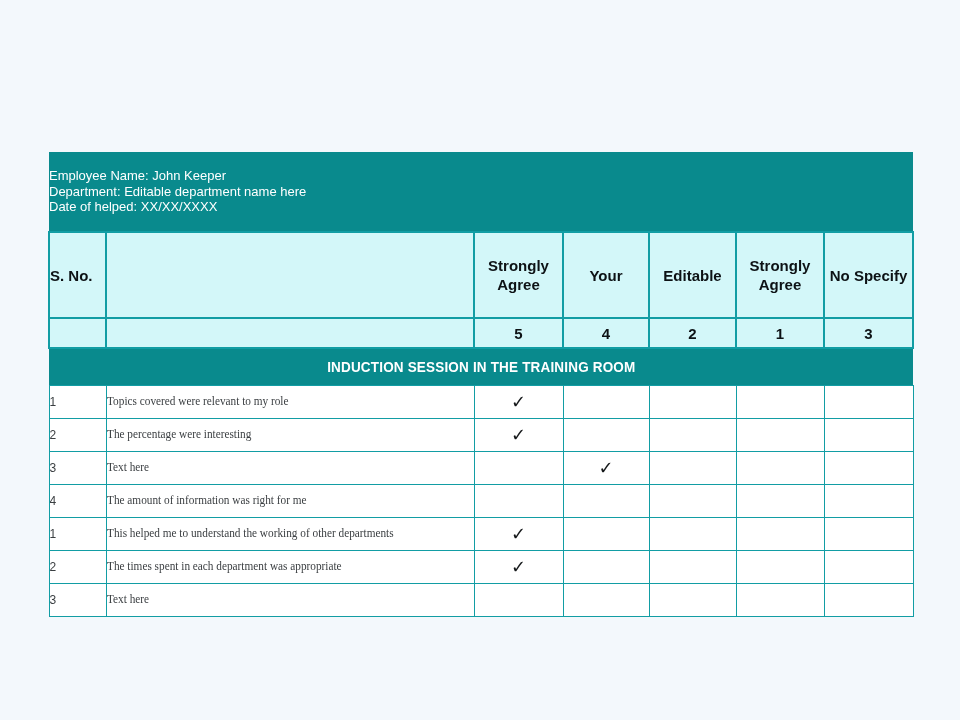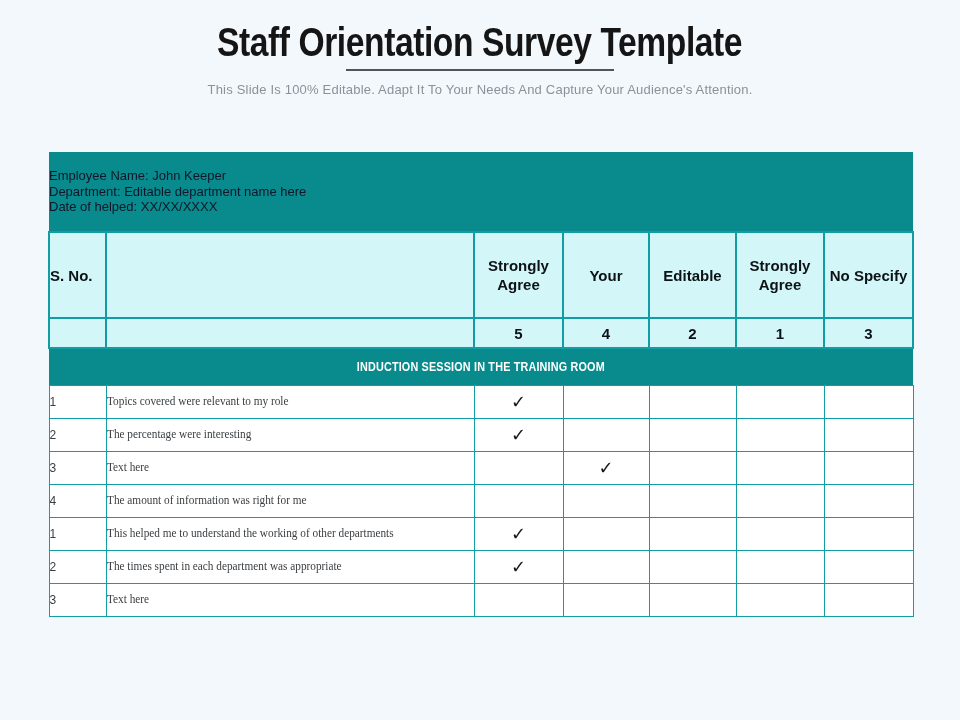--- a/index.html
+++ b/index.html
@@ -17,47 +17,42 @@
   .slide-header{position:absolute;top:0;left:0;right:0;text-align:center;}
   .slide-title{margin:20px 0 0;font-size:40px;font-weight:700;color:#151515;letter-spacing:-0.5px;line-height:44px;}
   .t-cond{display:inline-block;transform:scaleX(0.84);transform-origin:50% 50%;white-space:nowrap;}
   .title-divider{width:268px;height:0;margin:5px auto 0;border-top:2px solid #50555b;}
   .slide-subtitle{margin:11px 0 0;font-size:13px;color:#8b919a;letter-spacing:0.2px;}
 
   
   .survey-table{position:absolute;top:152px;left:48px;border-collapse:collapse;table-layout:fixed;width:864px;}
   .survey-table td{padding:0;overflow:hidden;}
 
-  .info-cell{height:80px;background:var(--teal);color:#0f172a;font-size:13px;padding:8px 8px 10px 8px;vertical-align:middle;}
+  .info-cell{height:80px;background:var(--teal);color:#ffffff;font-size:13px;padding:8px 8px 10px 8px;vertical-align:middle;}
   .info-line{line-height:15.5px;white-space:nowrap;}
 
   .hdr-cell{height:86px;background:var(--cyan);border:2px solid var(--border);font-weight:700;font-size:15px;color:#0d1215;text-align:center;vertical-align:middle;line-height:19px;}
   .hdr-cell.sno{text-align:left;}
 
   .num-cell{height:30px;background:var(--cyan);border:2px solid var(--border);font-weight:700;font-size:15px;color:#0d1215;text-align:center;vertical-align:middle;}
 
-  .section-cell{height:37px;background:var(--teal);color:#ffffff;text-align:center;vertical-align:middle;font-weight:700;font-size:12px;}
+  .section-cell{height:37px;background:var(--teal);color:#ffffff;text-align:center;vertical-align:middle;font-weight:700;font-size:15px;}
   .sec-cond{display:inline-block;transform:scaleX(0.9);transform-origin:50% 50%;white-space:nowrap;letter-spacing:0.2px;}
 
   .body-cell{height:33px;background:#ffffff;border:1px solid var(--border);font-size:12px;color:#3a3e41;vertical-align:middle;}
   .body-no{padding-left:9px;}
   .body-item{padding-left:10px;font-family:Liberation Serif, serif;}
   .body-check{text-align:center;font-size:18px;color:#141719;font-weight:400;line-height:1;}
   .cond{display:inline-block;transform:scaleX(0.94);transform-origin:0 50%;white-space:nowrap;}
 </style>
 </head>
 <body>
 
 <div class="page">
 
-  <div class="slide-header">
-    <h1 class="slide-title"><span class="t-cond">Staff Orientation Survey Template</span></h1>
-    <div class="title-divider"></div>
-    <p class="slide-subtitle">This Slide Is 100% Editable. Adapt It To Your Needs And Capture Your Audience's Attention.</p>
-  </div>
 
   <table class="survey-table">
     <colgroup>
       <col style="width:57px">
       <col style="width:368px">
       <col style="width:89px">
       <col style="width:86px">
       <col style="width:87px">
       <col style="width:88px">
       <col style="width:89px">

